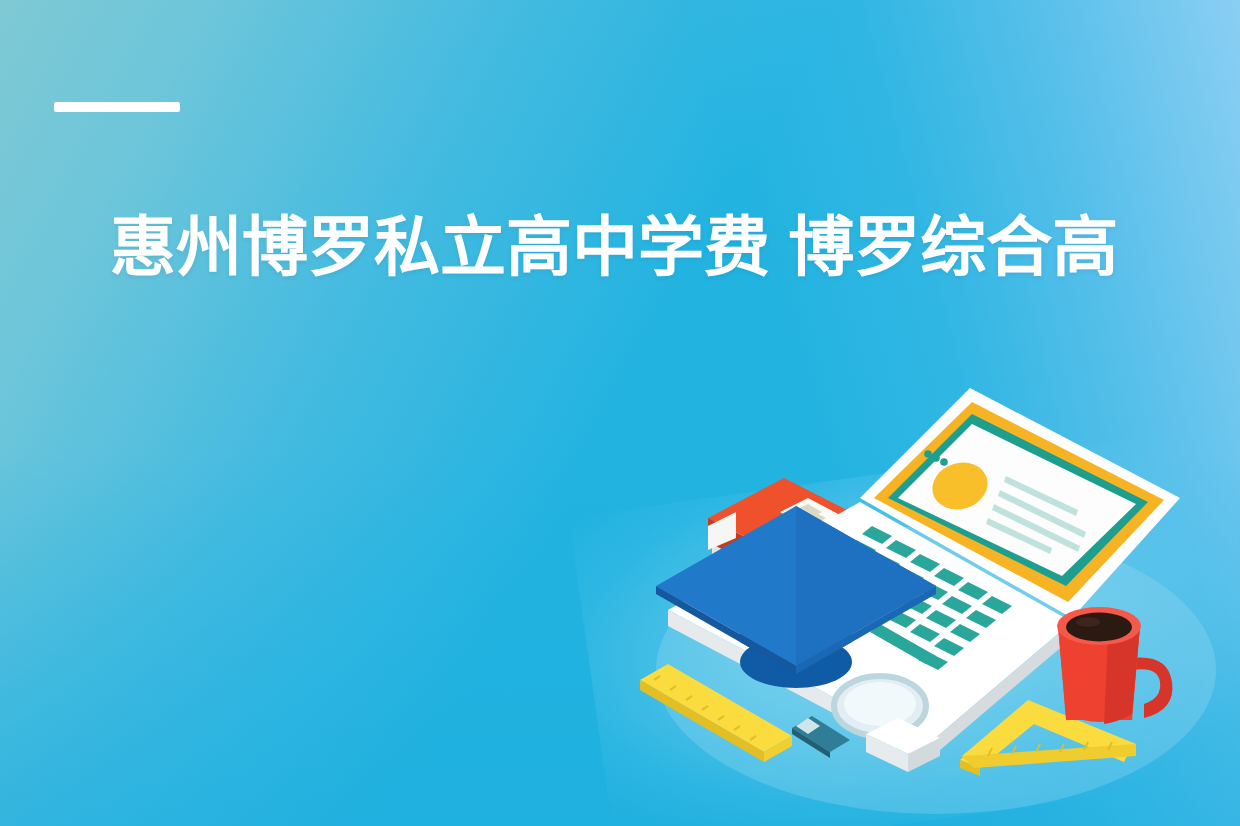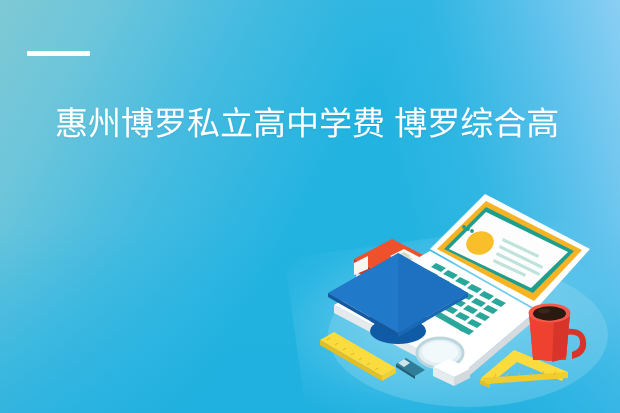--- a/index.html
+++ b/index.html
@@ -71,21 +71,21 @@
     background: #ffffff;
     border-radius: 1px;
   }
   .title {
     position: absolute;
     left: 55px;
     top: 103px;
     width: 565px;
     font-size: 33px;
     line-height: 42px;
-    font-weight: 400;
+    font-weight: 700;
     color: #ffffff;
     letter-spacing: 0px;
     white-space: nowrap;
     overflow: hidden;
     text-shadow: 0 1px 2px rgba(0,70,110,0.10);
   }
 
   
   .illus {
     position: absolute;

